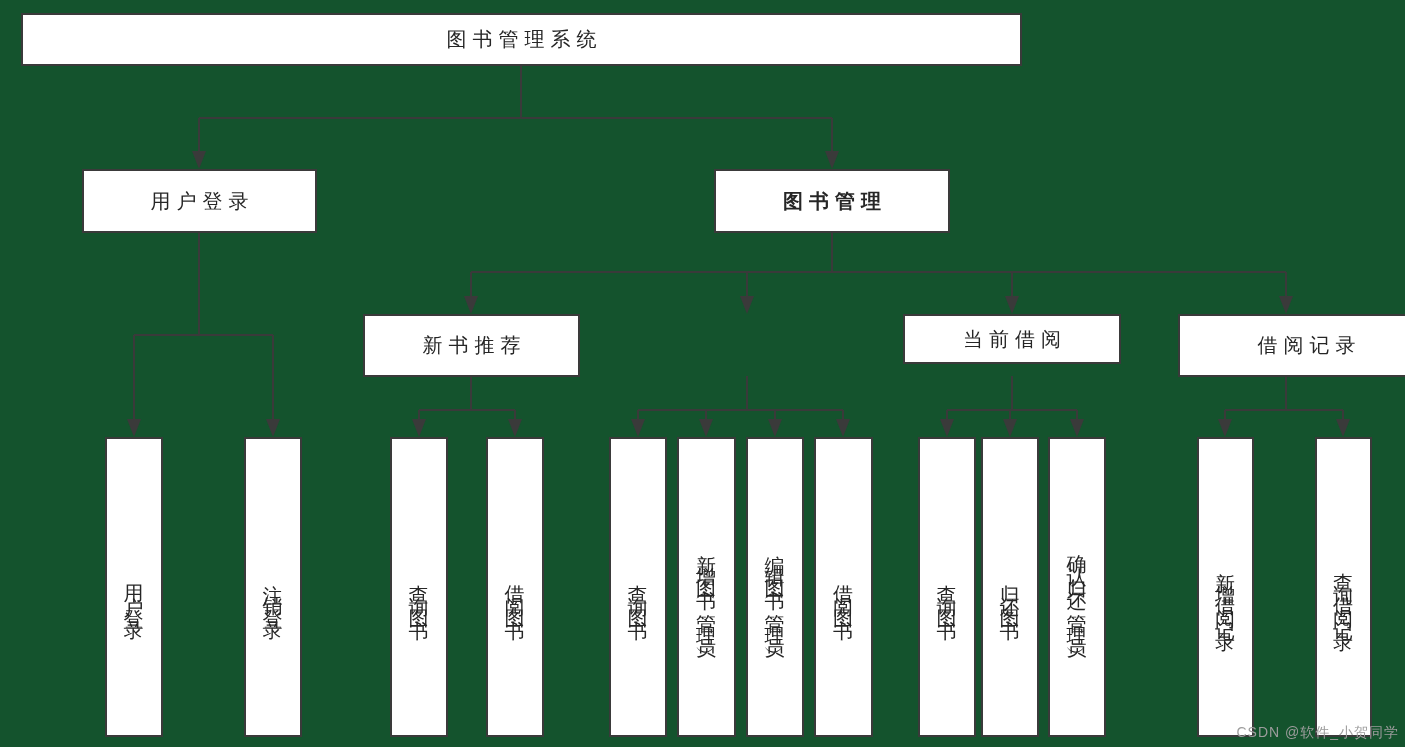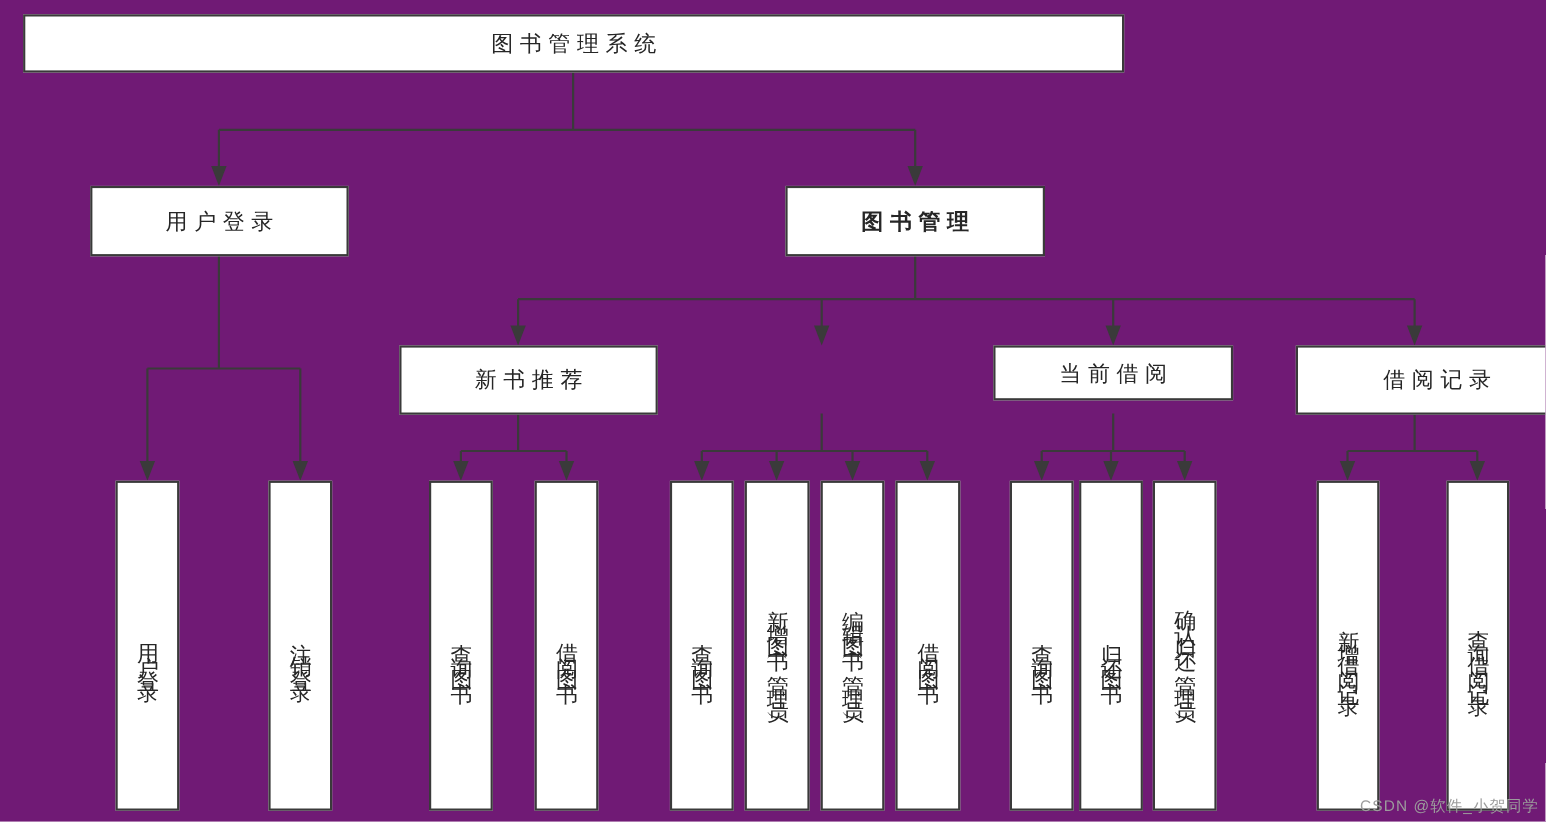--- a/index.html
+++ b/index.html
@@ -1,17 +1,17 @@
 <!DOCTYPE html>
 <html><head>
 <meta charset="utf-8">
 <style>
   html,body{margin:0;padding:0;background:#ffffff;}
   .canvas{
-    position:relative;width:1405px;height:747px;background:#701a75;overflow:hidden;
+    position:relative;width:1405px;height:747px;background:#14532d;overflow:hidden;
     font-family:"Liberation Sans",sans-serif;color:#262626;
   }
   .wires{position:absolute;left:0;top:0;}
   .box{
     position:absolute;box-sizing:border-box;border:2px solid #3a3a3a;background:#ffffff;
     display:flex;align-items:center;justify-content:center;
   }
   .hlabel{font-size:20px;letter-spacing:6px;padding-left:6px;white-space:nowrap;}
   .vlabel{
     writing-mode:vertical-rl;text-orientation:mixed;
@@ -64,21 +64,21 @@
     <span class="hlabel">图书管理系统</span>
   </div>
 
   <div class="box" style="left:82px;top:169px;width:235px;height:64px;">
     <span class="hlabel">用户登录</span>
   </div>
   <div class="box" style="left:714px;top:169px;width:236px;height:64px;font-weight:bold;">
     <span class="hlabel">图书管理</span>
   </div>
 
-  <div class="box" style="left:363px;top:314px;width:235px;height:63px;">
+  <div class="box" style="left:363px;top:314px;width:217px;height:63px;">
     <span class="hlabel">新书推荐</span>
   </div>
   <div class="box" style="left:903px;top:314px;width:218px;height:50px;">
     <span class="hlabel">当前借阅</span>
   </div>
   <div class="box" style="left:1178px;top:314px;width:257px;height:63px;">
     <span class="hlabel">借阅记录</span>
   </div>
 
   <div class="box" style="left:105px;top:437px;width:58px;height:300px;">

